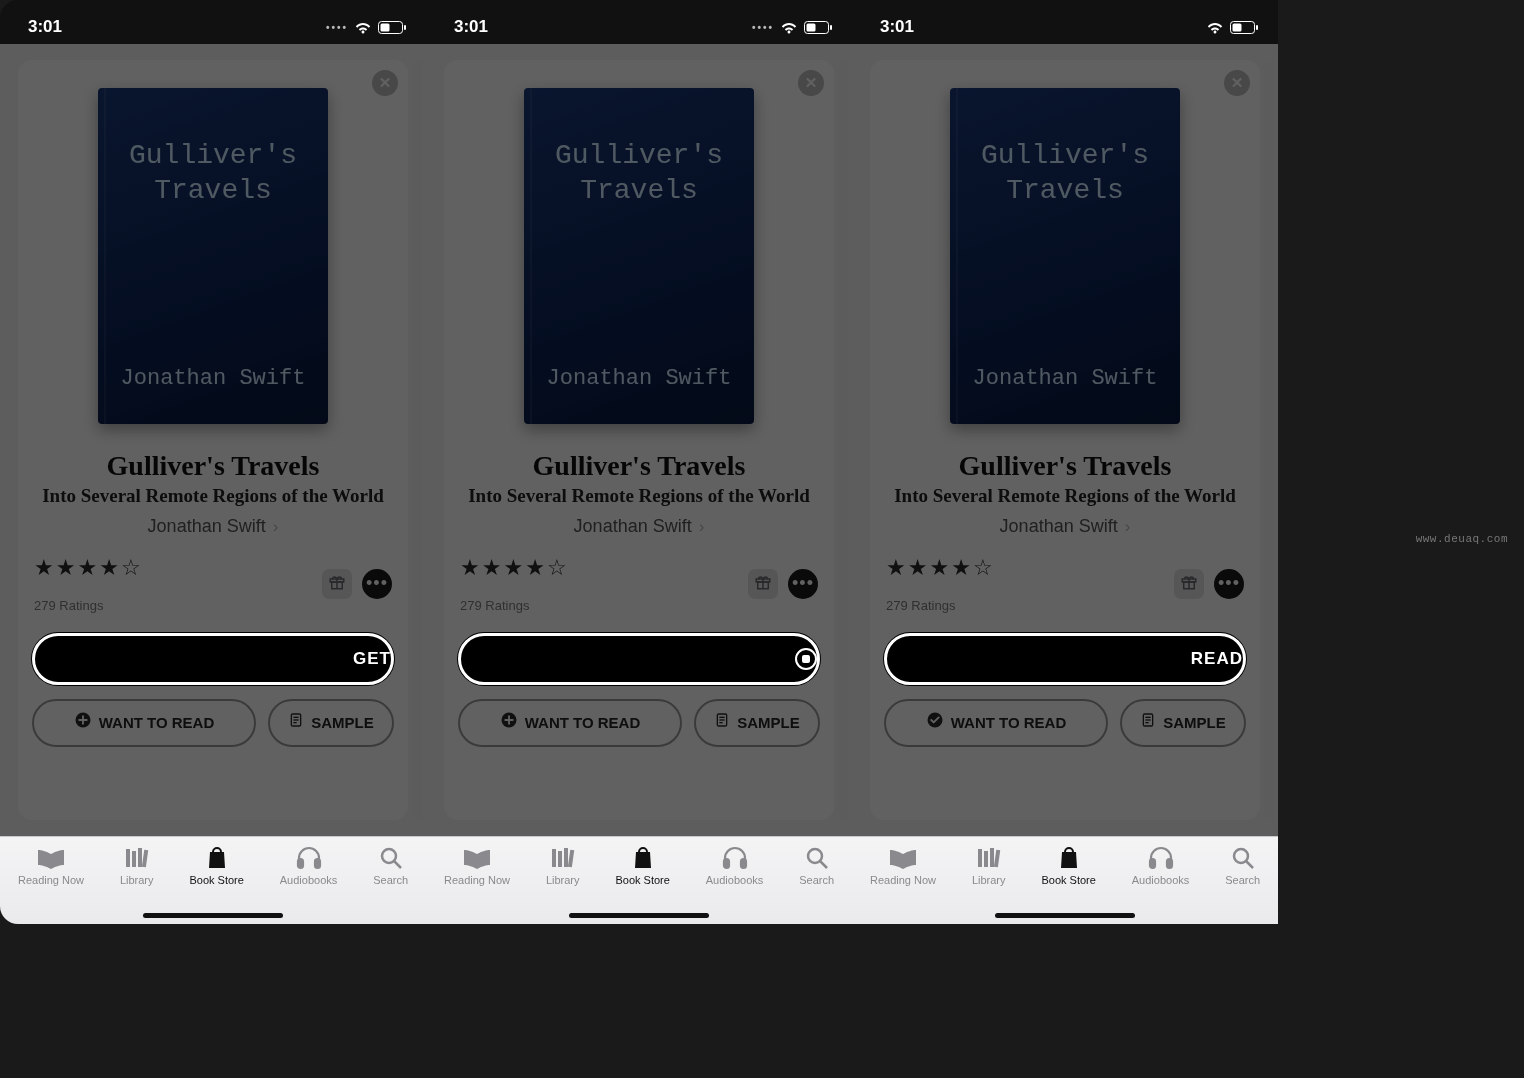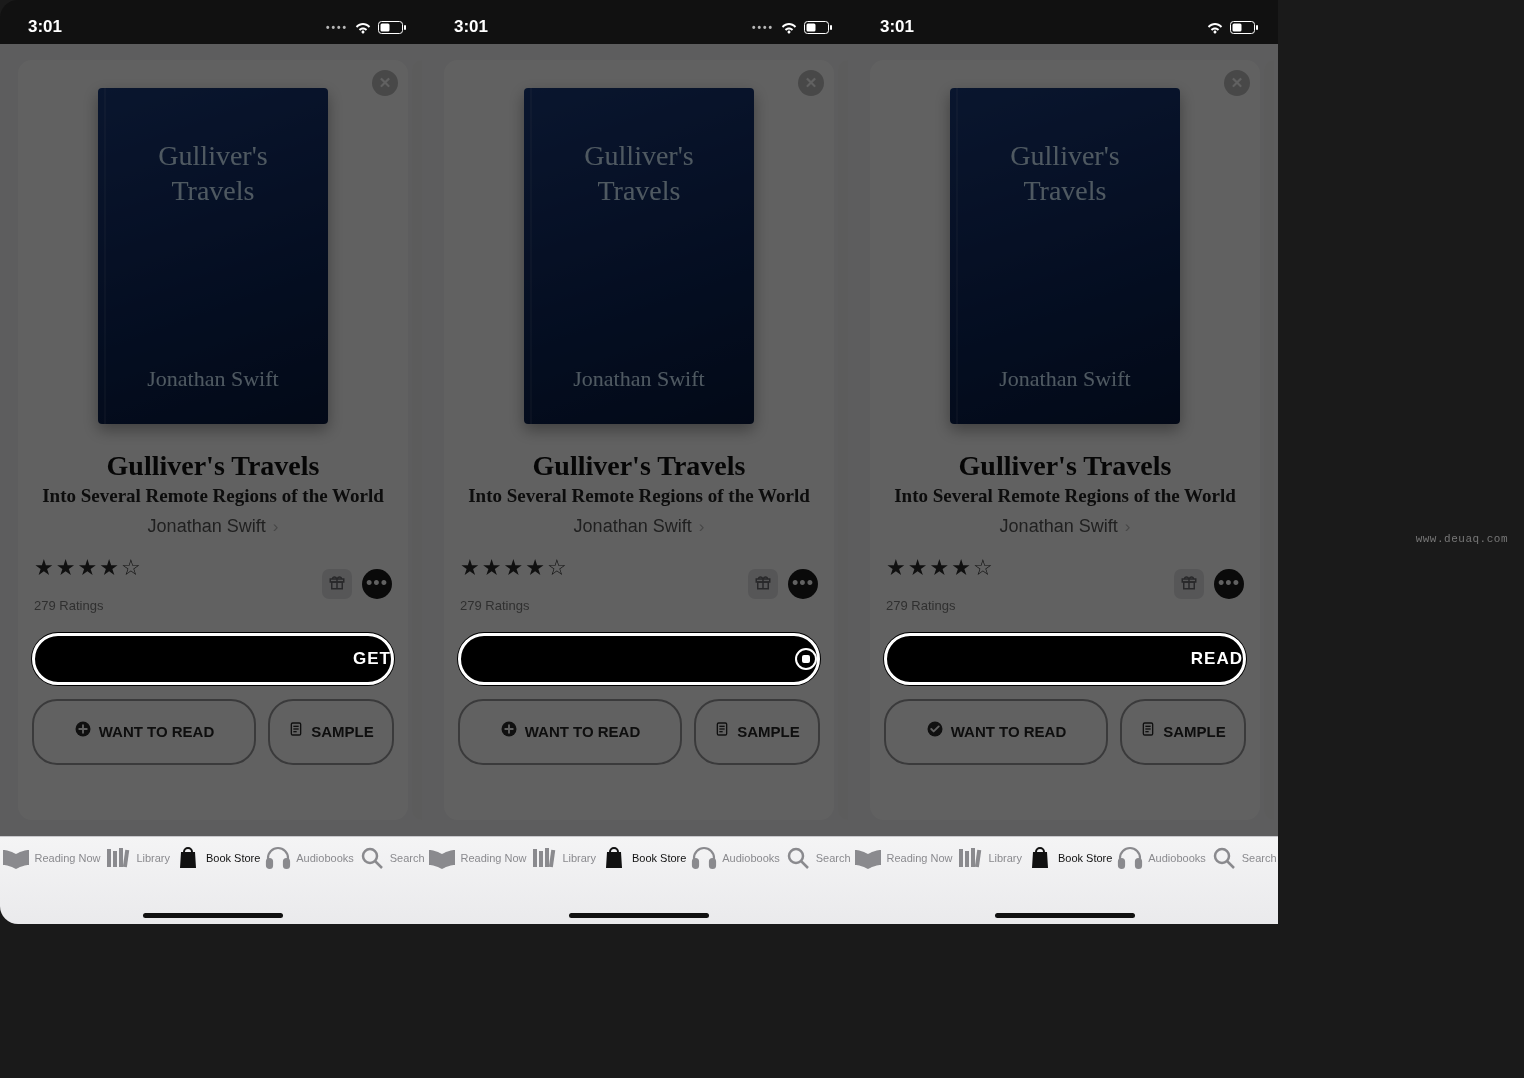--- a/index.html
+++ b/index.html
@@ -108,21 +108,21 @@
     margin: 0 auto 26px auto;
     background: linear-gradient(160deg,#1a3a7a 0%, #0d2558 60%, #081a3e 100%);
     border-radius: 4px;
     box-shadow: 0 6px 16px rgba(0,0,0,0.35);
     display:flex;
     flex-direction:column;
     justify-content:space-between;
     padding: 50px 16px 32px 16px;
     color:#cfeaff;
     text-align:center;
-    font-family: Liberation Serif, serif;
+    font-family: Liberation Mono, monospace;
     font-size:28px;
     line-height:1.25;
     position:relative;
   }
   .cover-spine{
     position:absolute; left:6px; top:0; bottom:0; width:2px;
     background: rgba(255,255,255,0.08);
   }
   .cover-author{ font-size:22px; }
   .title {
@@ -184,21 +184,21 @@
     z-index:15;
   }
   .spinner{
     width:22px;height:22px;border:2px solid #fff;border-radius:50%;
     display:flex;align-items:center;justify-content:center;
   }
   .spinner::after{content:"";width:8px;height:8px;background:#fff;border-radius:2px;}
   .sec-row{ display:flex; gap:12px; margin-top:14px;}
   .sec-btn{
     flex:1;
-    height:66px;
+    height:48px;
     border-radius:25px;
     border:2px solid #9a9a9c;
     display:flex;align-items:center;justify-content:center;
     font-size:15px;font-weight:700;color:#272727;gap:7px;
     background:#fff;
   }
   .sec-btn.small{flex:0 0 126px;}
   .sec-icon{font-size:18px;}
 
   
@@ -207,21 +207,21 @@
     background:linear-gradient(#f4f4f5,#eaeaec);
     border-top:1px solid #c8c8cc;
     display:flex;
     justify-content:space-around;
     align-items:flex-start;
     padding-top:8px;
     position:relative;
     z-index:20;
   }
   .tab{
-    display:flex;align-items:center;gap:3px;
+    display:flex;flex-direction:column;align-items:center;gap:3px;
     font-size:11px;color:#8a8a8e;
   }
   .tab.active{color:#111;}
   .tab-icon{width:30px;height:26px;display:flex;align-items:center;justify-content:center;}
   .home-ind{
     position:absolute;bottom:6px;left:50%;transform:translateX(-50%);
     width:140px;height:5px;border-radius:3px;background:#111;
   }
 
   

